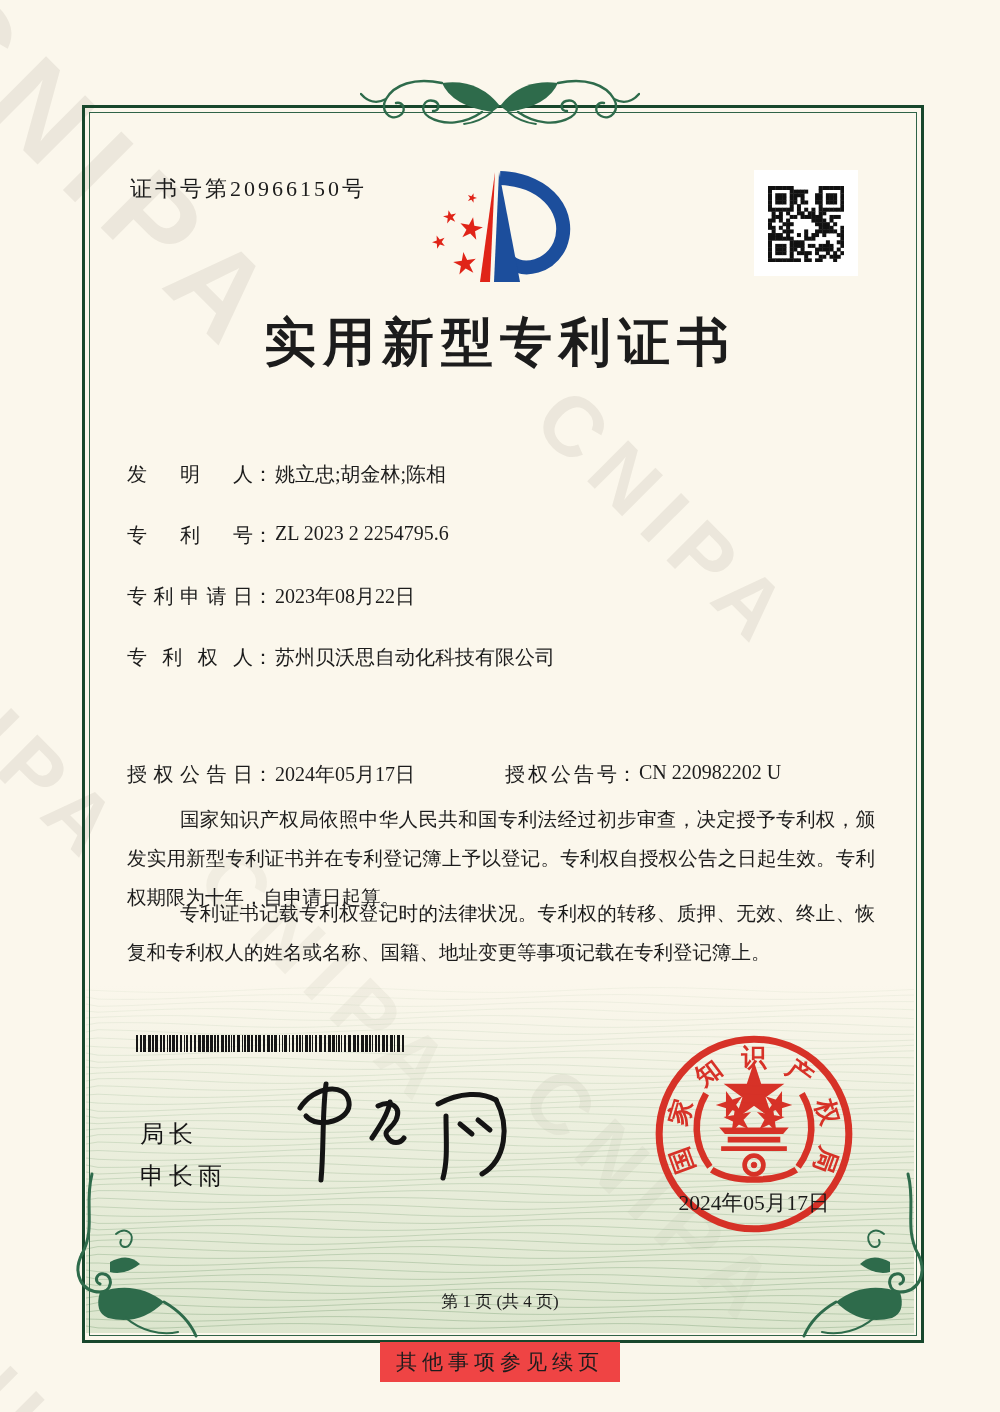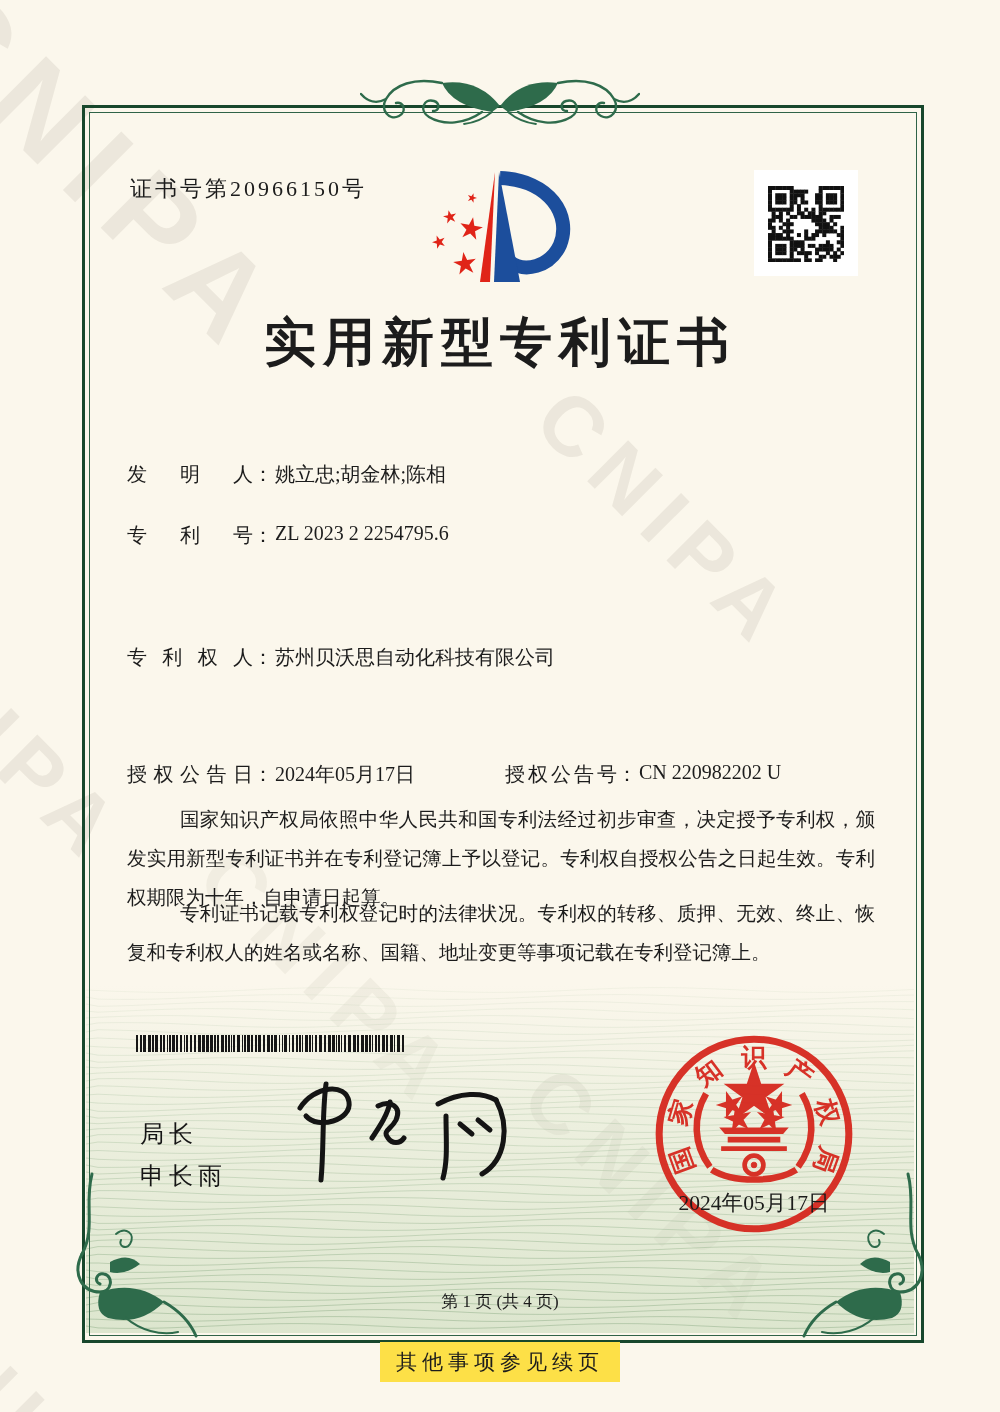--- a/index.html
+++ b/index.html
@@ -69,21 +69,21 @@
     position:absolute; left:140px; z-index:5; font-family:"Liberation Sans","DejaVu Sans",sans-serif;
     font-size:24px; letter-spacing:5px; color:#151515;
   }
   #signature{position:absolute; left:268px; top:1062px; z-index:5;}
   #seal{position:absolute; left:646px; top:1026px; z-index:6; opacity:0.95;}
   #pagefoot{position:absolute; left:0; top:1290px; width:100%; text-align:center; z-index:5; font-size:17px;}
   #contnote{
     position:absolute; left:0; top:1348px; width:100%; text-align:center; z-index:5;
     font-size:21px; letter-spacing:5px;
   }
-  #contnote span{background:#fde047; padding:8px 16px;}
+  #contnote span{background:#ef4444; padding:8px 16px;}
   svg text{font-family:"Liberation Serif","DejaVu Serif",serif;}
 </style>
 </head>
 <body>
 
 <div id="page">
 
   <div class="wm wm1">CNIPA</div>
   <div class="wm wm2">CNIPA</div>
   <div class="wm wm3">CNIPA</div>
@@ -435,20 +435,23 @@
   </div>
 
   <div id="title">实用新型专利证书</div>
 
   <div class="row" style="top:461px">
     <span class="flabel">发明人</span><span class="colon">：</span><span class="fvalue">姚立忠;胡金林;陈相</span>
   </div>
   <div class="row" style="top:522px">
     <span class="flabel">专利号</span><span class="colon">：</span><span class="fvalue">ZL 2023 2 2254795.6</span>
   </div>
+  <div class="row" style="top:583px">
+    <span class="flabel">专利申请日</span><span class="colon">：</span><span class="fvalue">2023年08月22日</span>
+  </div>
   <div class="row" style="top:644px">
     <span class="flabel">专利权人</span><span class="colon">：</span><span class="fvalue">苏州贝沃思自动化科技有限公司</span>
   </div>
   <div class="row" style="top:761px">
     <span class="flabel">授权公告日</span><span class="colon">：</span><span class="fvalue">2024年05月17日</span>
     <span class="grp2">
       <span class="flabel2">授权公告号</span><span class="colon">：</span><span class="fvalue">CN 220982202 U</span>
     </span>
   </div>
 

